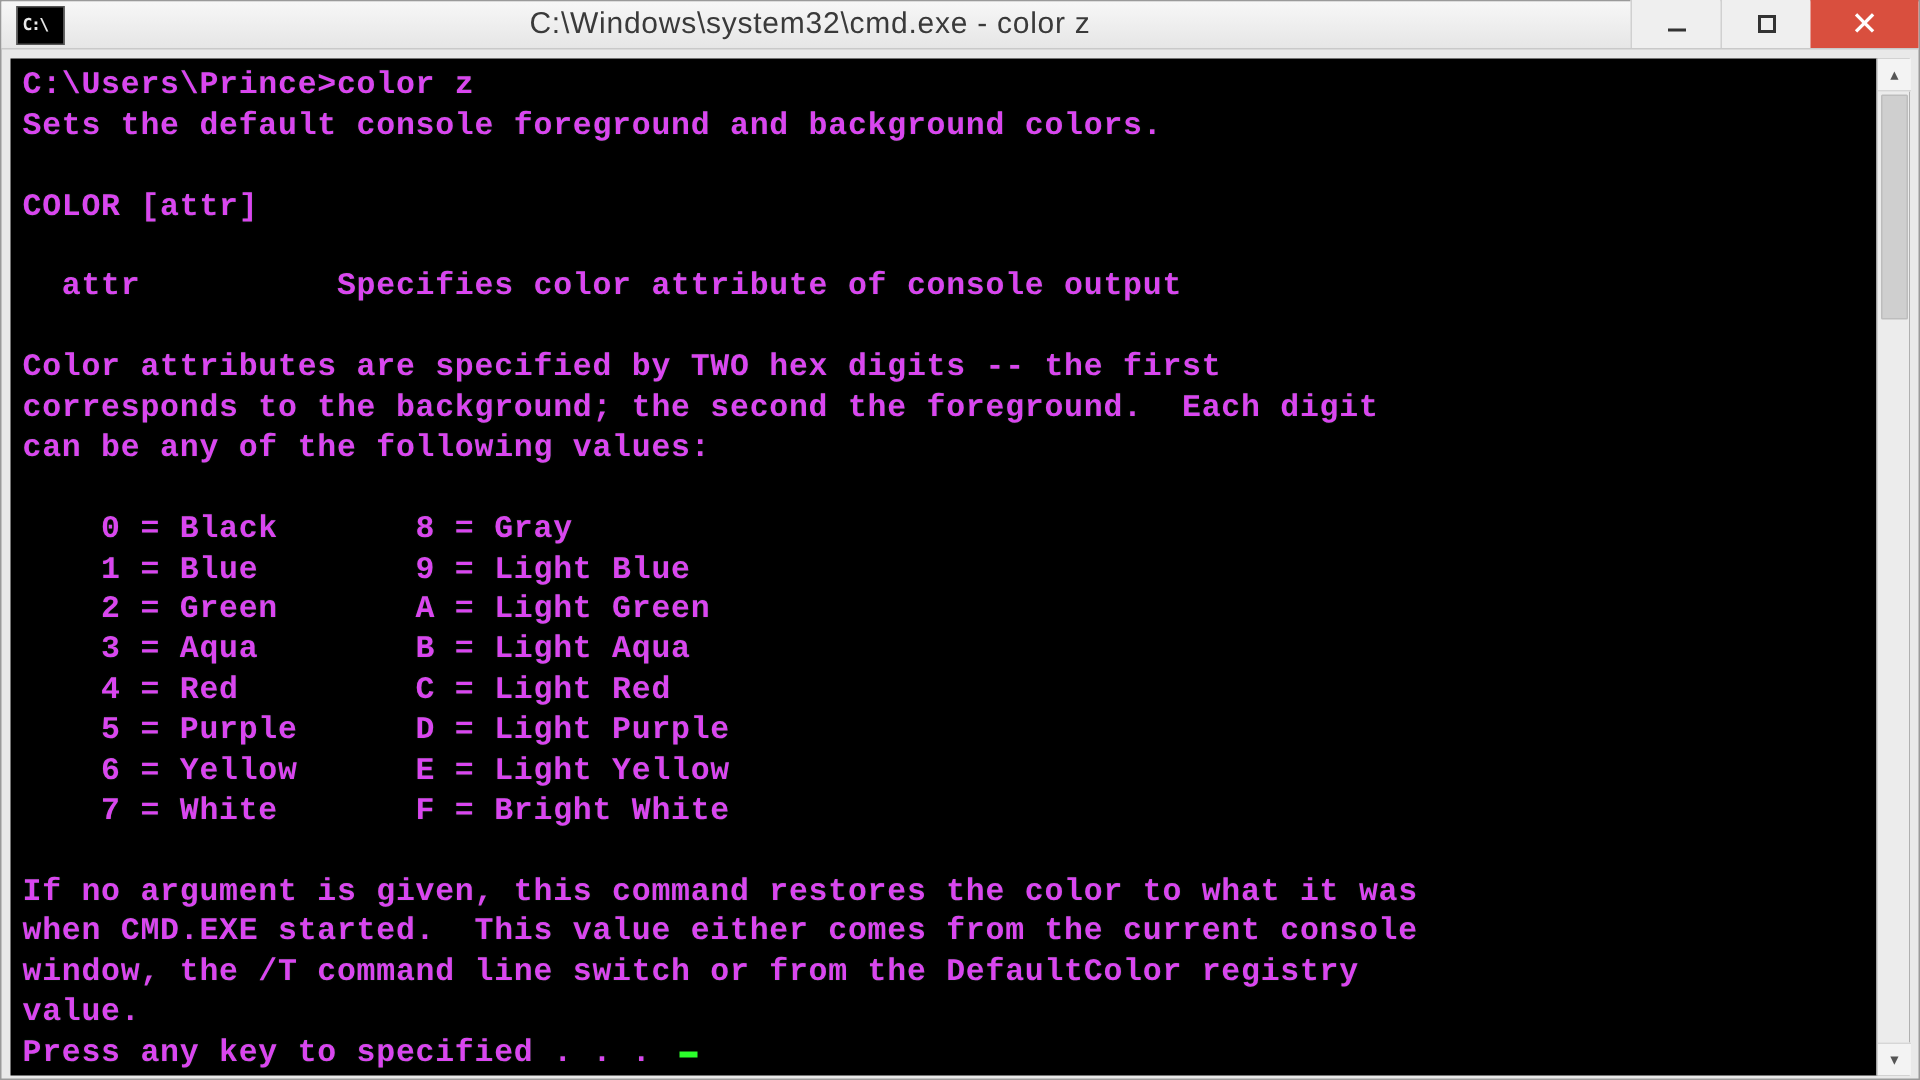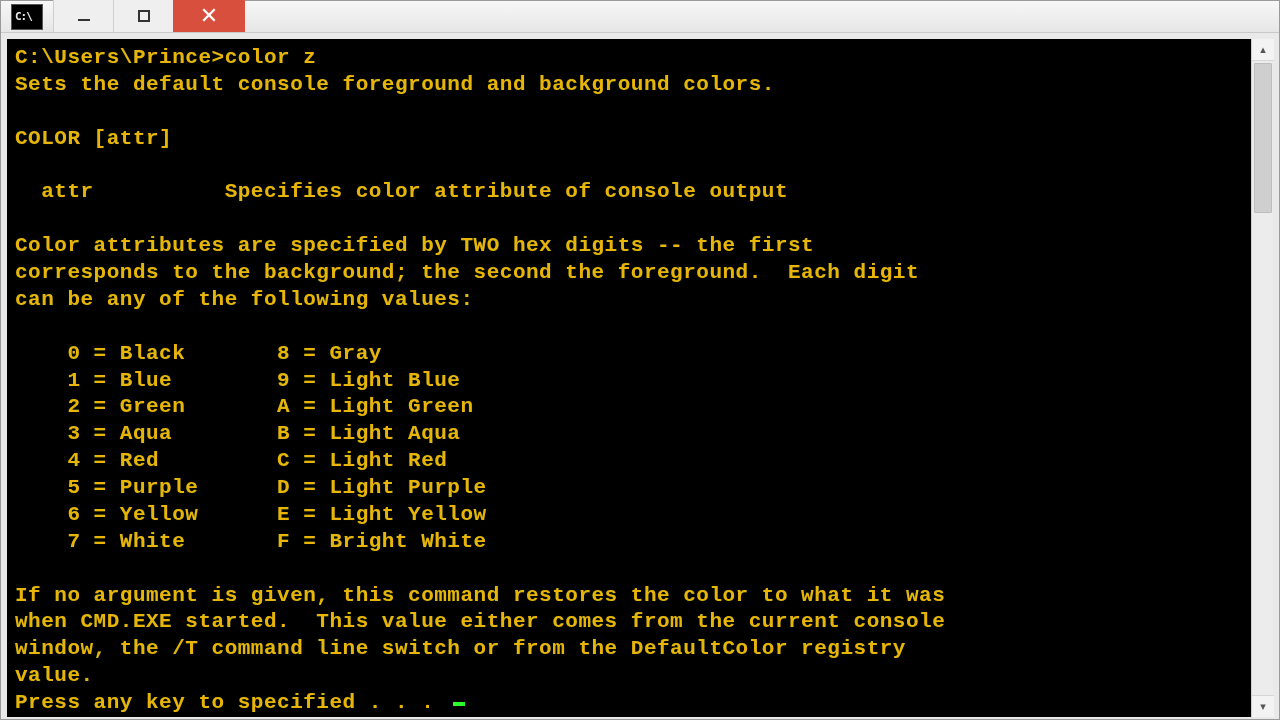--- a/index.html
+++ b/index.html
@@ -36,21 +36,21 @@
   .max-glyph { width: 12px; height: 12px; border: 2px solid #333; }
   .close-glyph { font-size: 22px; font-weight: 300; line-height: 1; }
 
   .client {
     flex: 1; margin: 6px; background: #000; position: relative;
     display: flex;
   }
   .console {
     flex: 1; overflow: hidden; padding: 6px 4px 0 8px;
     font: bold 21px/1.28 "Courier New", Consolas, monospace;
-    color: #eab308; white-space: pre; letter-spacing: 0.5px;
+    color: #d946ef; white-space: pre; letter-spacing: 0.5px;
     text-shadow: 0 0 1px rgba(43,255,43,0.25);
   }
   .scrollbar {
     width: 22px; background: #ececec; border-left: 1px solid #cfcfcf;
     position: relative;
   }
   .sb-btn {
     position: absolute; left: 0; width: 22px; height: 22px;
     background: #f3f3f3; display:flex; align-items:center; justify-content:center;
     color:#555; font-size:11px;
@@ -67,20 +67,21 @@
   }
 </style>
 </head>
 <body>
 
 <div class="window">
   <div class="titlebar">
     <div class="app-icon">
         <span>C:\</span>
       </div>
+    <div class="title-text">C:\Windows\system32\cmd.exe - color  z</div>
     <div class="win-controls">
       <div class="win-btn">
           <div class="min-glyph"></div>
         </div>
       <div class="win-btn">
           <div class="max-glyph"></div>
         </div>
       <div class="win-btn close">
           <span class="close-glyph">✕</span>
         </div>

